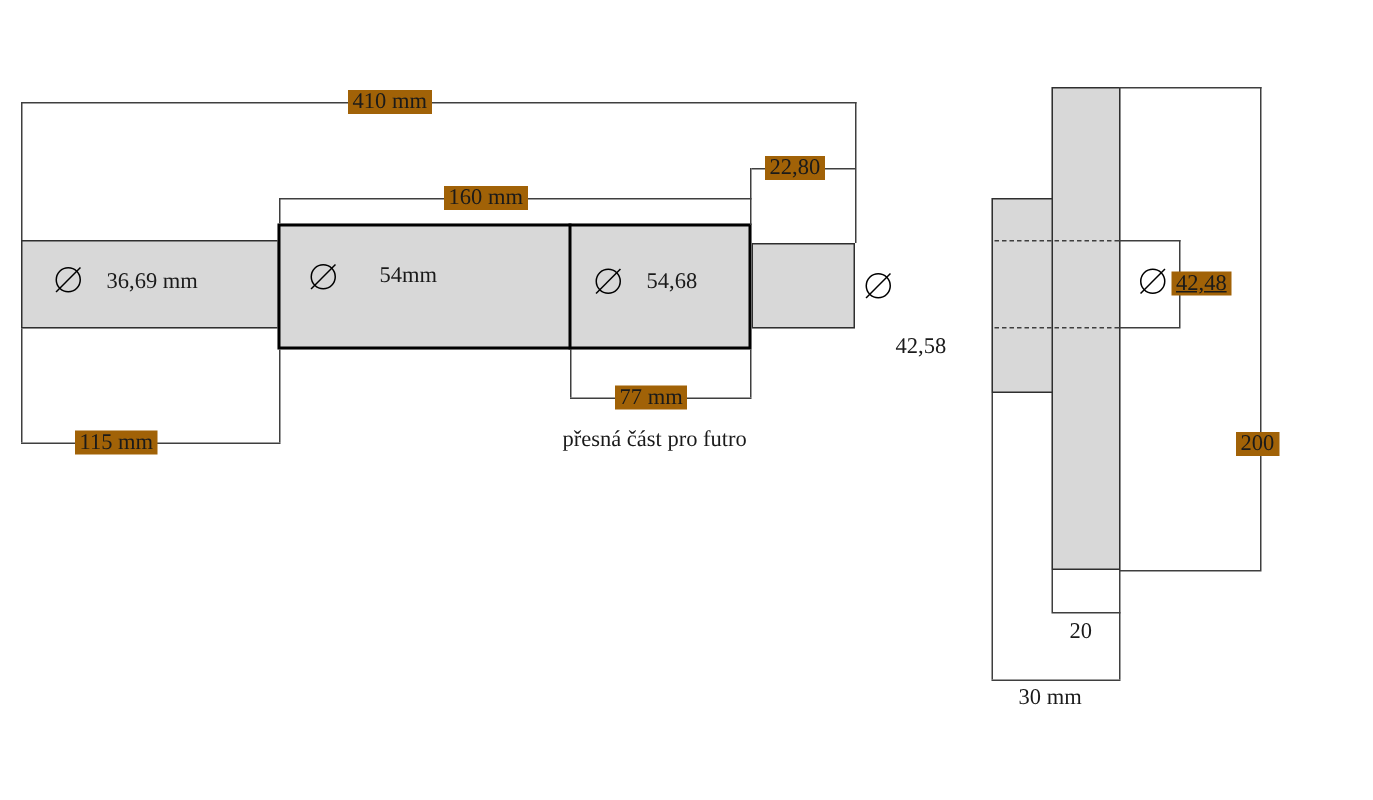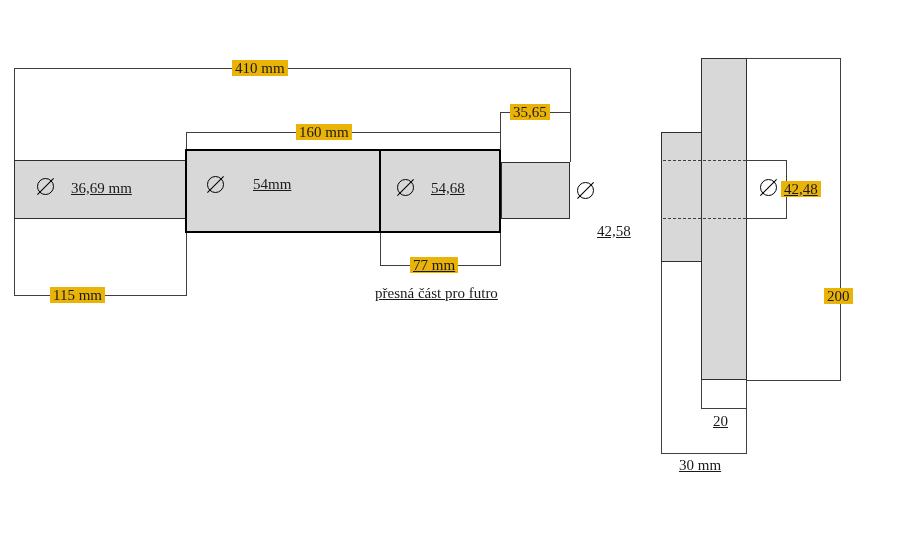--- a/index.html
+++ b/index.html
@@ -9,22 +9,22 @@
     position:relative; width:915px; height:533px; background:#ffffff;
     font-family:"Liberation Serif", serif; font-size:15px; color:#1a1a1a;
     overflow:hidden;
   }
   .rect { position:absolute; background:#d8d8d8; border:1px solid #2f2f2f; }
   .rect.thick { border:2px solid #000; }
   .h { position:absolute; height:0; border-top:1px solid #3f3f3f; }
   .v { position:absolute; width:0; border-left:1px solid #3f3f3f; }
   .v.thick { border-left:2px solid #000; }
   .dash { position:absolute; height:0; border-top:1px dashed #3f3f3f; }
-  .lbl { position:absolute; background:#eab308; padding:0 3px; line-height:16px; white-space:nowrap; }
-  .lbl.plain { background:transparent;text-decoration:underline; }
+  .lbl { position:absolute; background:#a16207; padding:0 3px; line-height:16px; white-space:nowrap; }
+  .lbl.plain { background:transparent; }
   .dia { position:absolute; width:17px; height:17px; border:1px solid #000; border-radius:50%; }
   .dia::after {
     content:""; position:absolute; left:-4px; top:7px; width:23px;
     border-top:1px solid #000; transform:rotate(-45deg);
   }
 </style>
 </head>
 <body>
 
 <div class="canvas">
@@ -52,31 +52,31 @@
     <div class="v" style="left:570px; top:68px; height:94px;"></div>
     <div class="h" style="left:14px; top:68px; width:557px;"></div>
     <span class="lbl" style="left:232px; top:60px;">410 mm</span>
 
     <div class="v" style="left:186px; top:132px; height:17px;"></div>
     <div class="v" style="left:500px; top:112px; height:38px;"></div>
     <div class="h" style="left:186px; top:132px; width:315px;"></div>
     <span class="lbl" style="left:296px; top:124px;">160 mm</span>
 
     <div class="h" style="left:501px; top:112px; width:69px;"></div>
-    <span class="lbl" style="left:510px; top:104px;">35,65</span>
+    <span class="lbl" style="left:510px; top:104px;">22,80</span>
 
     <div class="v" style="left:14px; top:219px; height:76px;"></div>
     <div class="v" style="left:186px; top:233px; height:62px;"></div>
     <div class="h" style="left:14px; top:295px; width:173px;"></div>
     <span class="lbl" style="left:50px; top:287px;">115 mm</span>
 
     <div class="v" style="left:380px; top:233px; height:32px;"></div>
     <div class="v" style="left:500px; top:233px; height:32px;"></div>
     <div class="h" style="left:380px; top:265px; width:121px;"></div>
-    <span class="lbl" style="left:410px; top:257px;text-decoration:underline;">77 mm</span>
+    <span class="lbl" style="left:410px; top:257px;">77 mm</span>
 
     <span class="lbl plain" style="left:372px; top:285px;">přesná část pro futro</span>
   </div>
 
   <div>
 
     <div class="rect" style="left:701px; top:58px; width:46px; height:322px;"></div>
     <div class="rect" style="left:661px; top:132px; width:41px; height:130px;"></div>
 
     <div class="dash" style="left:663px; top:160px; width:83px;"></div>

